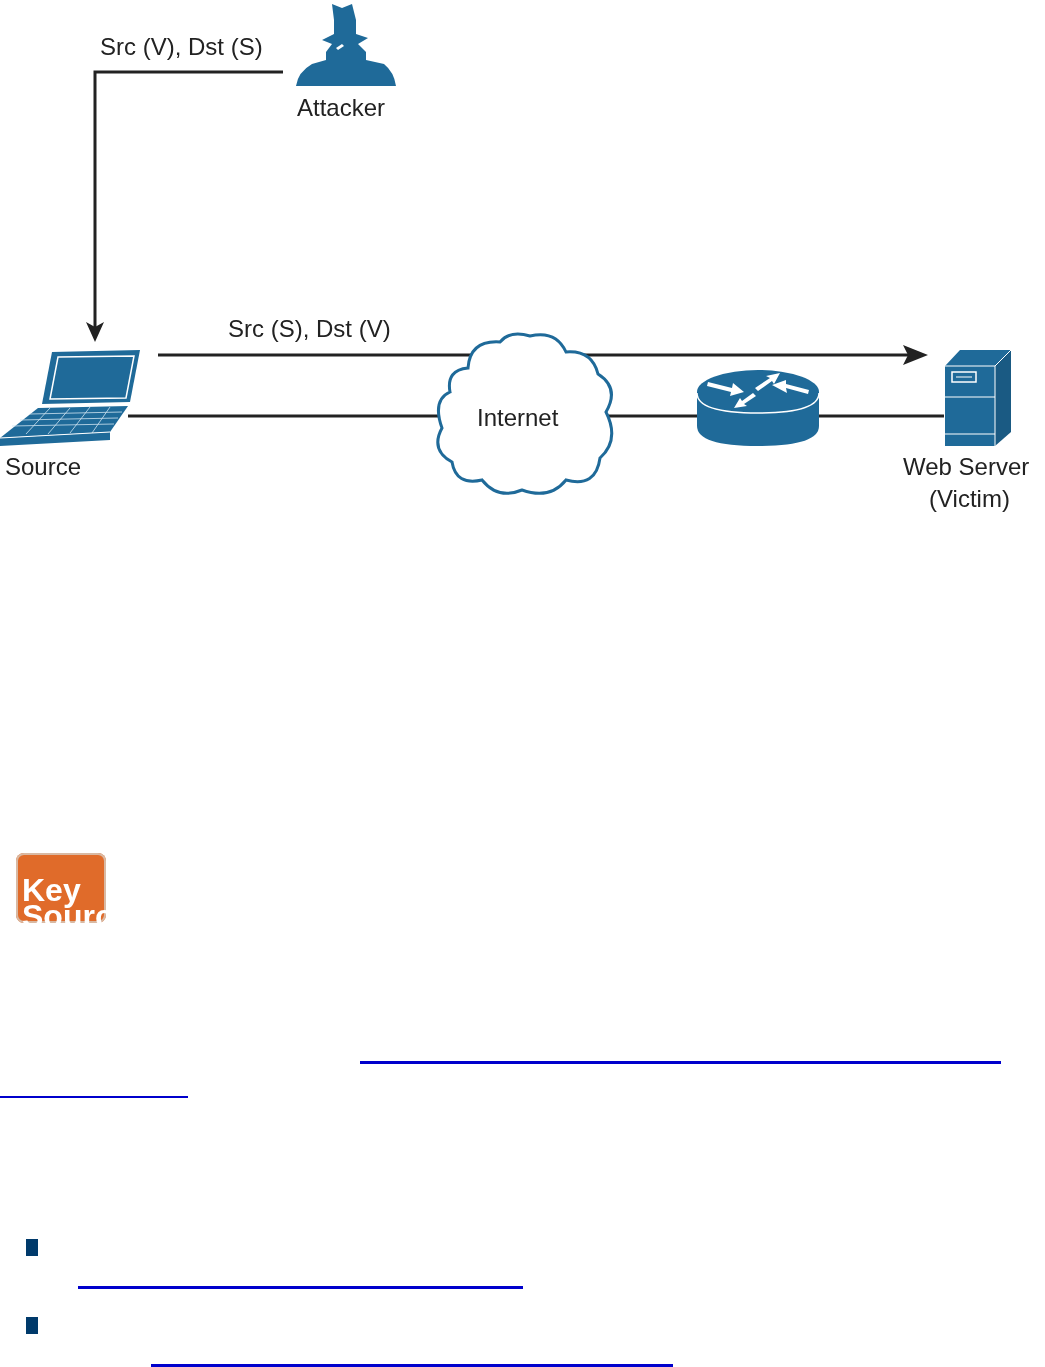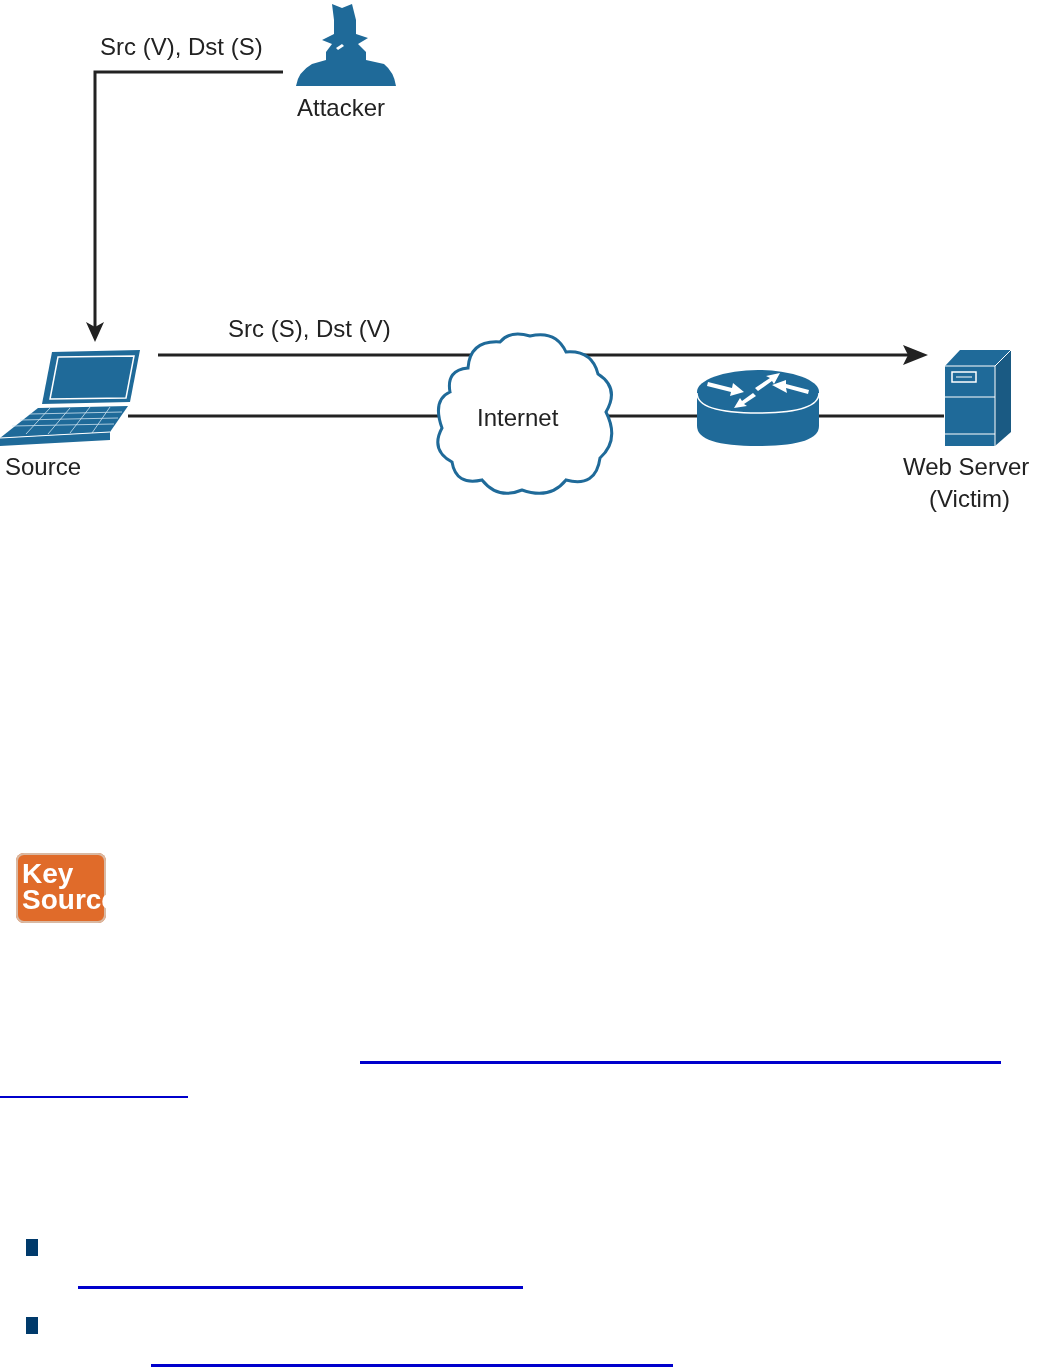--- a/index.html
+++ b/index.html
@@ -3,21 +3,21 @@
 <meta charset="utf-8">
 <style>
   html, body { margin: 0; padding: 0; background: #ffffff; }
   body { width: 1045px; height: 1367px; position: relative; overflow: hidden;
          font-family: "Liberation Sans", sans-serif; }
   #diagram { position: absolute; left: 0; top: 0; }
   .lbl { font-family: "Liberation Sans", sans-serif; font-size: 24px; fill: #222222; }
   .key-topic { position: absolute; left: 16px; top: 853px; width: 90px; height: 70px;
                background: #e06b2a; border-radius: 8px; box-shadow: 0 0 0 2px #d9b9a3 inset;
                color: #ffffff; font-family: "Liberation Sans", sans-serif; font-weight: bold;
-               font-size: 28px; line-height: 26px; padding: 8px 0 0 6px; box-sizing: border-box; }
+               font-size: 32px; line-height: 26px; padding: 24px 0 0 6px; box-sizing: border-box; }
   .link-line { position: absolute; height: 3px; background: #0000cc; }
   .bullet { position: absolute; width: 12px; height: 17px; background: #003a6b; }
 </style>
 </head>
 <body>
 
 <svg id="diagram" width="1045" height="530" viewBox="0 0 1045 530">
   <defs>
     <marker id="arrow" markerWidth="12" markerHeight="12" refX="10" refY="6" orient="auto" markerUnits="userSpaceOnUse">
       <path d="M0,0 L12,6 L0,12 L3,6 Z" fill="#222222"></path>

